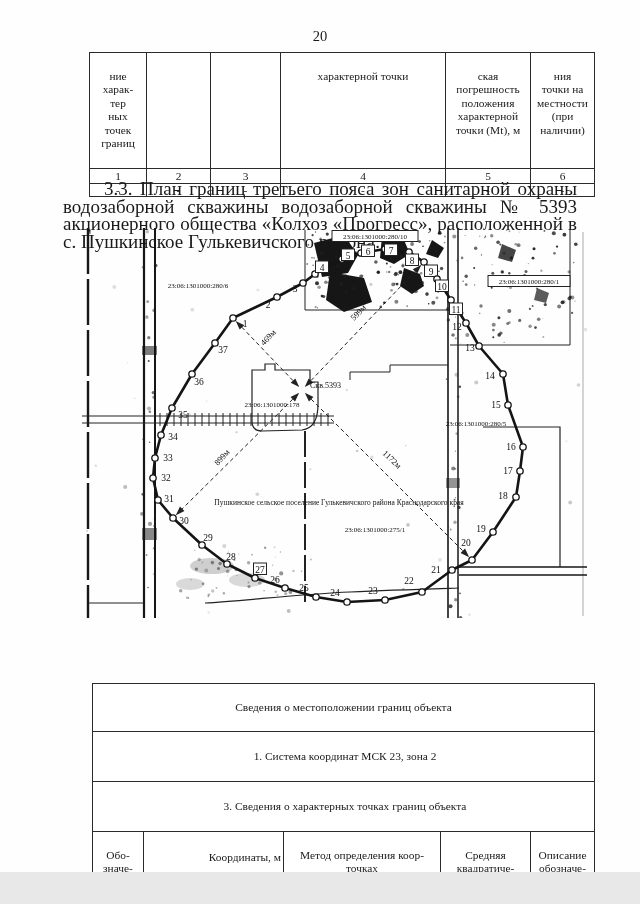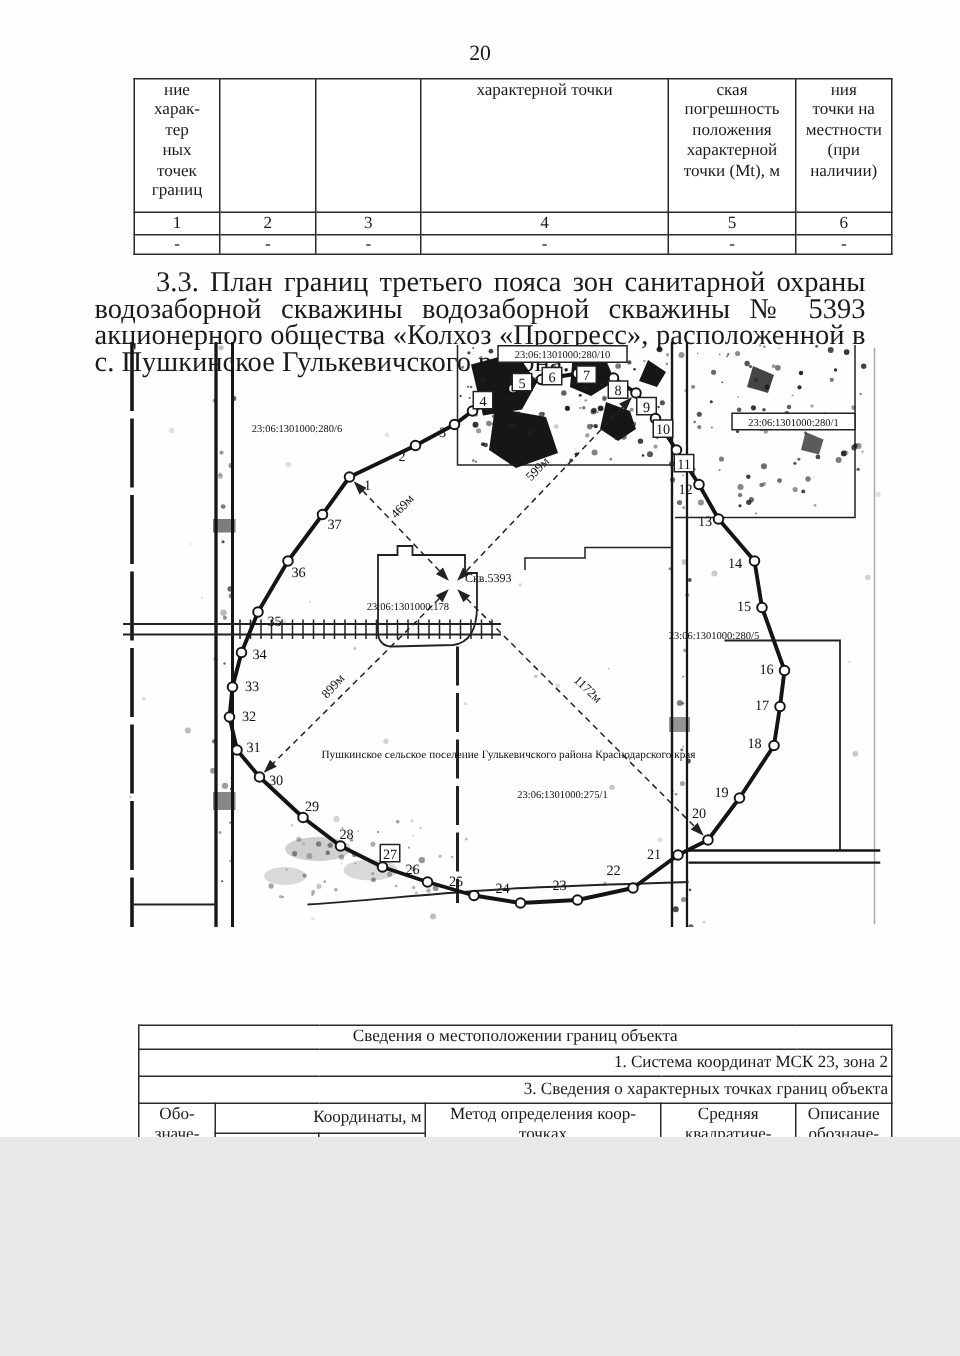--- a/index.html
+++ b/index.html
@@ -1,30 +1,30 @@
 <!DOCTYPE html>
 <html><head>
 <meta charset="utf-8">
 <style>
   html,body{margin:0;padding:0;background:#e8e8e8;}
-  .page{position:relative;width:640px;height:758px;background:#fefefe;margin:0 auto;
+  .page{position:relative;width:640px;height:872px;background:#fefefe;margin:0 auto;
         font-family:"Liberation Serif",serif;color:#1a1a1a;overflow:hidden;}
   .pagenum{position:absolute;top:28px;left:0;width:640px;text-align:center;font-size:14.5px;}
   .para{position:absolute;left:63px;width:514px;font-size:19px;line-height:17.6px;
         text-align:justify;text-indent:41px;}
   #para33{top:180px;}
   #para34{top:625px;}
   table{border-collapse:collapse;table-layout:fixed;position:absolute;background:#fff;}
   td{border:1px solid #2b2b2b;font-size:11.4px;line-height:1.18;text-align:center;
-     padding:1px 2px;vertical-align:top;white-space:pre-line;overflow:hidden;}
+     padding:17px 2px;vertical-align:top;white-space:pre-line;overflow:hidden;}
   #toptable{left:89px;top:52px;width:505px;}
   #bottomtable{left:92px;top:683px;width:502px;}
   .numrow td{height:14px;line-height:14px;padding:0 2px;}
   .dashrow td{height:12px;line-height:12px;padding:0 2px;}
-  .leftcell{text-align:right;padding-left:5px;}
+  .leftcell{text-align:center;padding-left:5px;}
   .midv{vertical-align:middle;font-size:12.5px;}
   .coordhead{height:17px;vertical-align:middle;line-height:15px;text-align:right;}
   #mapwrap{position:absolute;left:82px;top:228px;width:505px;height:390px;}
   svg text{font-family:"Liberation Serif",serif;}
 </style>
 </head>
 <body>
 
 <div class="page">
 

